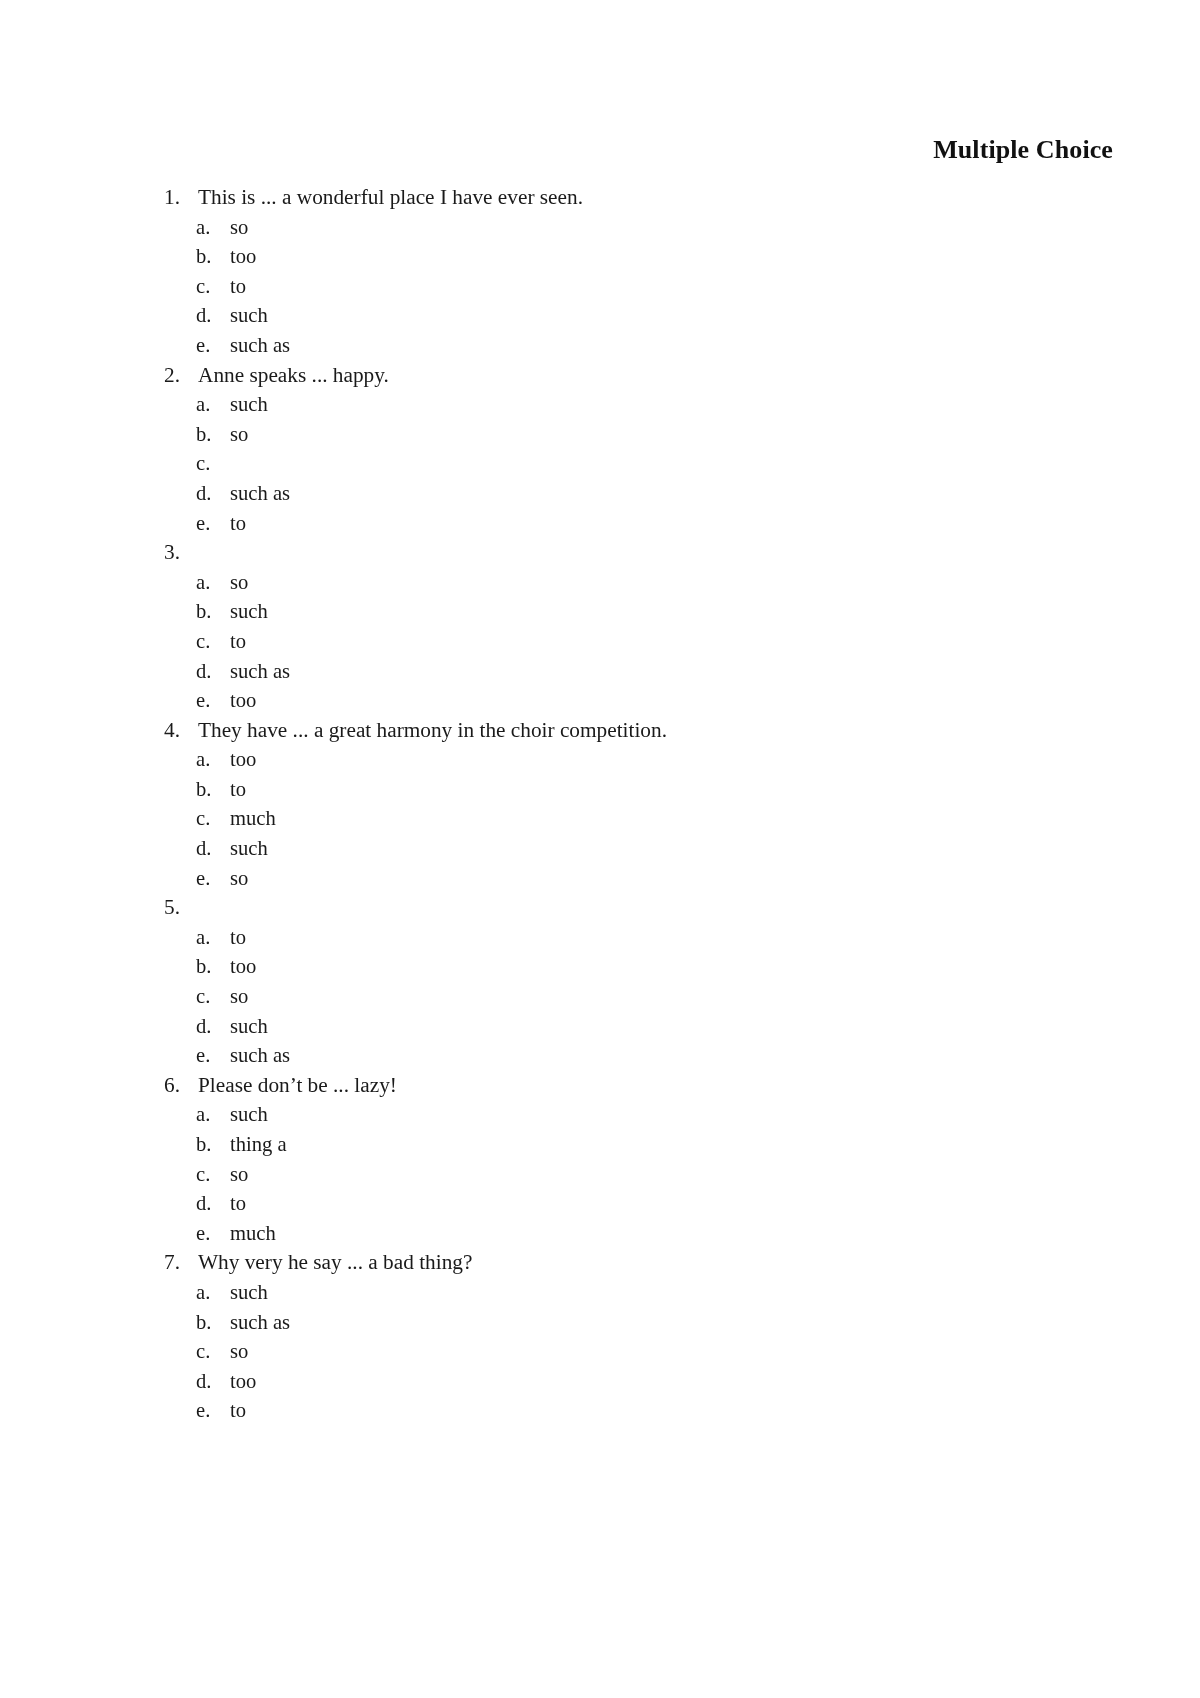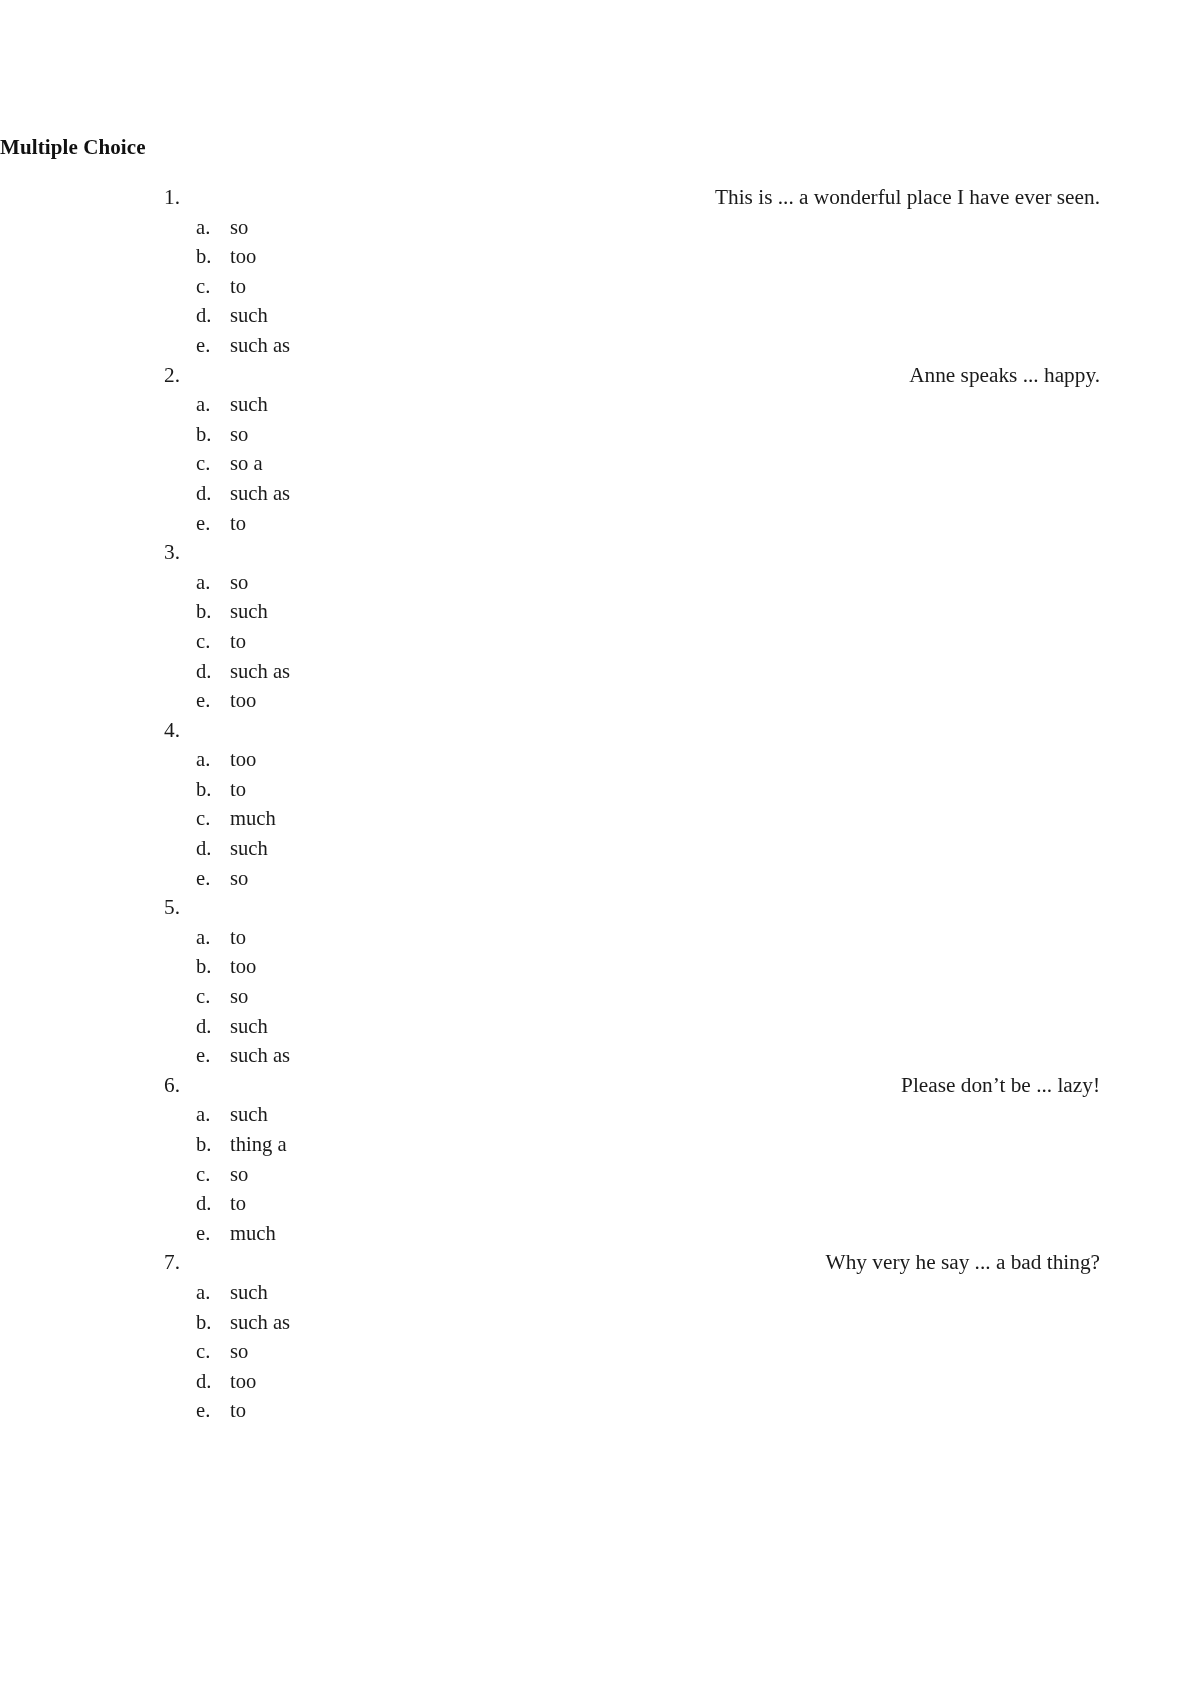--- a/index.html
+++ b/index.html
@@ -21,23 +21,23 @@
     height: 1698px;
     background: #ffffff;
     box-sizing: border-box;
     overflow: hidden;
   }
   .doc-title {
     position: absolute;
     top: 135px;
     left: 0;
     width: 1113px;
-    text-align: left;
+    text-align: right;
     font-weight: bold;
-    font-size: 21px;
+    font-size: 26px;
     letter-spacing: 0.1px;
     color: #111111;
   }
   .content {
     position: absolute;
     top: 183px;
     left: 0;
     width: 1100px;
   }
   .question-block {
@@ -56,21 +56,20 @@
     width: 34px;
     margin-left: 164px;
     text-align: left;
     flex: none;
     font-size: 21.3px;
   }
   .q-text {
     flex: 1 1 auto;
     white-space: pre;
     font-size: 21.3px;
-    text-align: right;
   }
   .option-line {
     display: flex;
     align-items: baseline;
     height: 29.6px;
     line-height: 29.6px;
     font-size: 20.6px;
     color: #1a1a1a;
   }
   .opt-letter {
@@ -129,21 +128,20 @@
         <div class="option-line">
           <span class="opt-letter">a.</span>
           <span class="opt-text">such</span>
         </div>
         <div class="option-line">
           <span class="opt-letter">b.</span>
           <span class="opt-text">so</span>
         </div>
         <div class="option-line">
           <span class="opt-letter">c.</span>
-          <span class="opt-text">so a</span>
         </div>
         <div class="option-line">
           <span class="opt-letter">d.</span>
           <span class="opt-text">such as</span>
         </div>
         <div class="option-line">
           <span class="opt-letter">e.</span>
           <span class="opt-text">to</span>
         </div>
       </div>
@@ -168,20 +166,21 @@
           <span class="opt-text">such as</span>
         </div>
         <div class="option-line">
           <span class="opt-letter">e.</span>
           <span class="opt-text">too</span>
         </div>
       </div>
       <div class="question-block">
         <div class="question-line">
           <span class="q-num">4.</span>
+          <span class="q-text">They have ... a great harmony in the choir competition.</span>
         </div>
         <div class="option-line">
           <span class="opt-letter">a.</span>
           <span class="opt-text">too</span>
         </div>
         <div class="option-line">
           <span class="opt-letter">b.</span>
           <span class="opt-text">to</span>
         </div>
         <div class="option-line">

